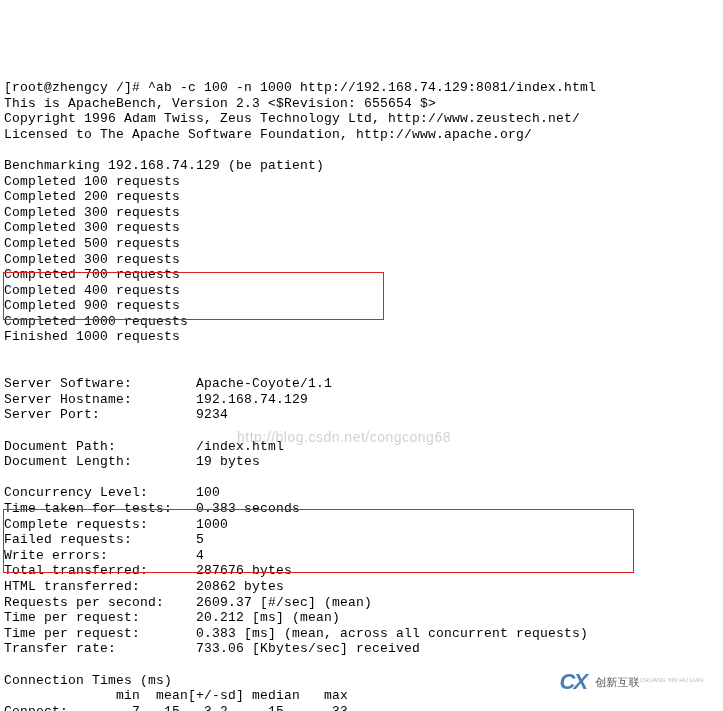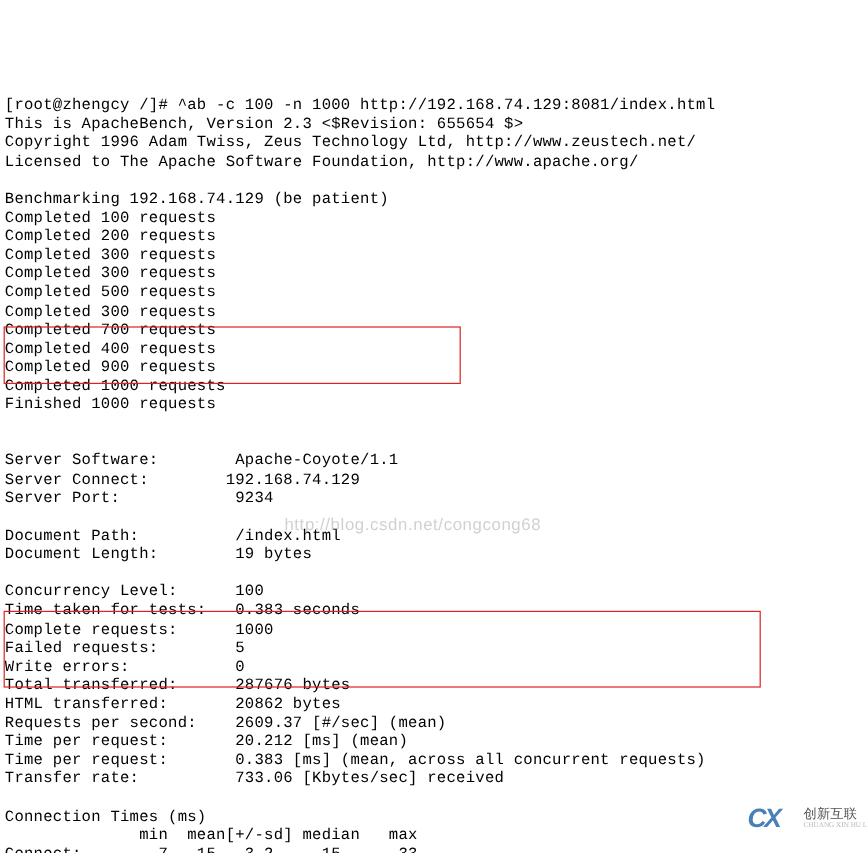--- a/index.html
+++ b/index.html
@@ -31,45 +31,45 @@
       left: 237px;
       top: 429px;
       color: rgba(120,120,120,0.35);
       font-family: Arial, sans-serif;
       font-size: 14px;
       pointer-events: none;
       letter-spacing: 0.5px;
     }
     .logo {
       position: absolute;
-      right: 8px;
+      right: 20px;
       bottom: 12px;
       width: 92px;
       height: 34px;
       display: flex;
       align-items: center;
       opacity: 0.85;
       pointer-events: none;
+      justify-content: flex-end;
     }
     .logo-cx {
       font-family: Arial, sans-serif;
       font-weight: bold;
       font-size: 22px;
       color: #2a6aa8;
       font-style: italic;
       letter-spacing: -2px;
     }
     .logo-txt {
-      font-family: Liberation Serif, serif;
+      font-family: Liberation Sans, sans-serif;
       font-size: 11px;
-      margin-left: 20px;
+      margin-left: 9px;
       color: #333;
       line-height: 1;
       display: flex;
-      flex-direction: column;
     }
     .logo-txt .sub {
       font-size: 6px;
       color: #aaa;
       letter-spacing: 0;
     }
   </style>
 </head>
 <body>
 
@@ -89,31 +89,31 @@
 <span>Completed 500 requests</span>
 <span>Completed 300 requests</span>
 <span>Completed 700 requests</span>
 <span>Completed 400 requests</span>
 <span>Completed 900 requests</span>
 <span>Completed 1000 requests</span>
 <span>Finished 1000 requests</span>
 
 
 <span>Server Software:        Apache-Coyote/1.1</span>
-<span>Server Connect:        192.168.74.129</span>
+<span>Server Hostname:        192.168.74.129</span>
 <span>Server Port:            9234</span>
 
 <span>Document Path:          /index.html</span>
 <span>Document Length:        19 bytes</span>
 
 <span>Concurrency Level:      100</span>
 <span>Time taken for tests:   0.383 seconds</span>
 <span>Complete requests:      1000</span>
 <span>Failed requests:        5</span>
-<span>Write errors:           0</span>
+<span>Write errors:           4</span>
 <span>Total transferred:      287676 bytes</span>
 <span>HTML transferred:       20862 bytes</span>
 <span>Requests per second:    2609.37 [#/sec] (mean)</span>
 <span>Time per request:       20.212 [ms] (mean)</span>
 <span>Time per request:       0.383 [ms] (mean, across all concurrent requests)</span>
 <span>Transfer rate:          733.06 [Kbytes/sec] received</span>
 
 <span>Connection Times (ms)</span>
 <span>              min  mean[+/-sd] median   max</span>
 <span>Connect:        7   15   3.2     15      33</span>

